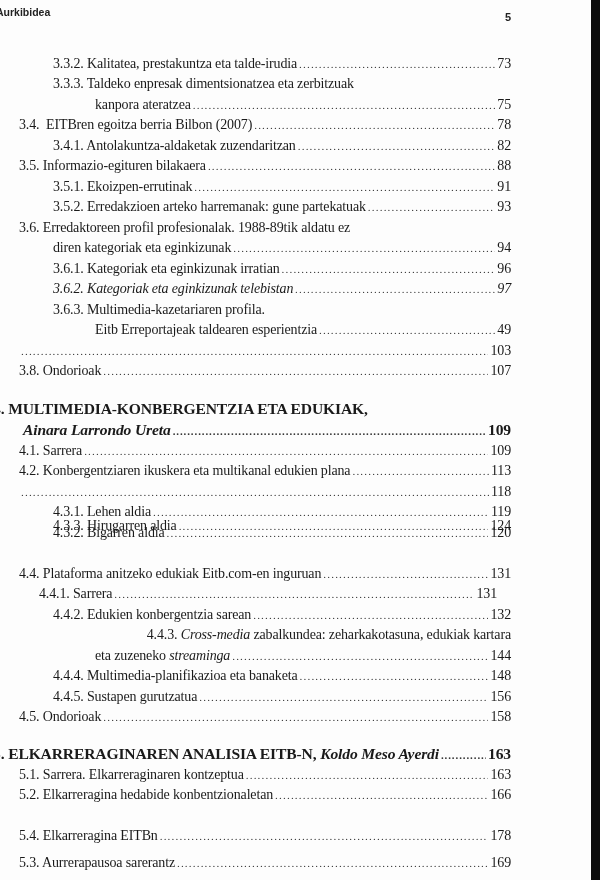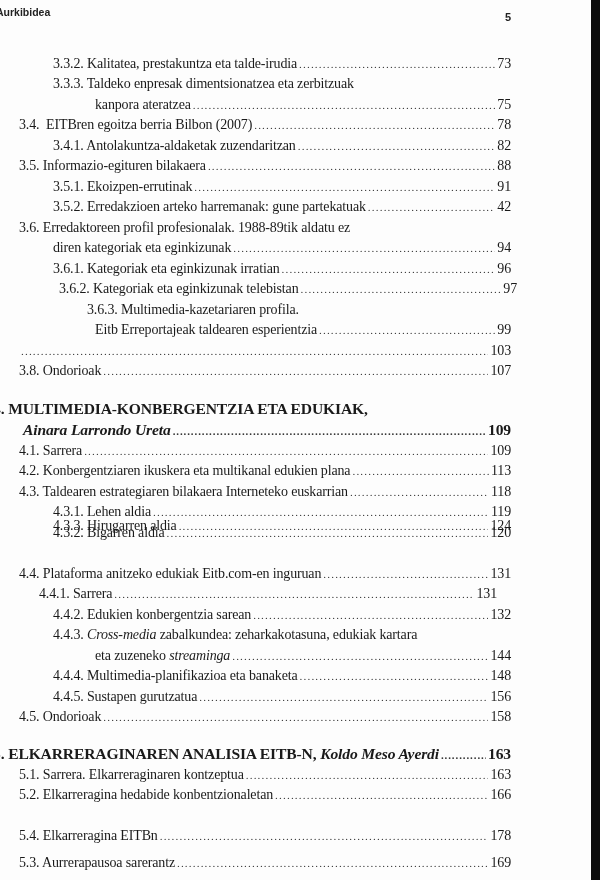--- a/index.html
+++ b/index.html
@@ -85,51 +85,51 @@
 
   <div class="row" style="top:177px;left:53px;width:458px;">
     <span class="label">3.5.1. Ekoizpen-errutinak</span>
     <span class="dots"></span>
     <span class="page">91</span>
   </div>
 
   <div class="row" style="top:197px;left:53px;width:458px;">
     <span class="label">3.5.2. Erredakzioen arteko harremanak: gune partekatuak</span>
     <span class="dots"></span>
-    <span class="page">42</span>
+    <span class="page">93</span>
   </div>
 
   <div class="row nodots" style="top:218px;left:19px;width:492px;">
     <span class="label">3.6. Erredaktoreen profil profesionalak. 1988-89tik aldatu ez</span>
   </div>
   <div class="row" style="top:238px;left:53px;width:458px;">
     <span class="label">diren kategoriak eta eginkizunak</span>
     <span class="dots"></span>
     <span class="page">94</span>
   </div>
 
   <div class="row" style="top:259px;left:53px;width:458px;">
     <span class="label">3.6.1. Kategoriak eta eginkizunak irratian</span>
     <span class="dots"></span>
     <span class="page">96</span>
   </div>
 
-  <div class="row" style="top:279px;left:59px;width:458px;">
+  <div class="row" style="top:279px;left:53px;width:458px;font-style:italic;">
     <span class="label">3.6.2. Kategoriak eta eginkizunak telebistan</span>
     <span class="dots"></span>
     <span class="page">97</span>
   </div>
 
-  <div class="row nodots" style="top:300px;left:53px;width:458px;margin-left:34px;">
+  <div class="row nodots" style="top:300px;left:53px;width:458px;">
     <span class="label">3.6.3. Multimedia-kazetariaren profila.</span>
   </div>
   <div class="row" style="top:320px;left:95px;width:416px;">
     <span class="label">Eitb Erreportajeak taldearen esperientzia</span>
     <span class="dots"></span>
-    <span class="page">99</span>
+    <span class="page">49</span>
   </div>
 
   <div class="row" style="top:341px;left:19px;width:492px;">
     <span class="dots"></span>
     <span class="page">103</span>
   </div>
 
   <div class="row" style="top:361px;left:19px;width:492px;">
     <span class="label">3.8. Ondorioak</span>
     <span class="dots"></span>
@@ -151,21 +151,20 @@
     <span class="page">109</span>
   </div>
 
   <div class="row" style="top:461px;left:19px;width:492px;">
     <span class="label">4.2. Konbergentziaren ikuskera eta multikanal edukien plana</span>
     <span class="dots"></span>
     <span class="page">113</span>
   </div>
 
   <div class="row" style="top:482px;left:19px;width:492px;">
-    <span class="label">4.3. Taldearen estrategiaren bilakaera Interneteko euskarrian</span>
     <span class="dots"></span>
     <span class="page">118</span>
   </div>
 
   <div class="row" style="top:502px;left:53px;width:458px;">
     <span class="label">4.3.1. Lehen aldia</span>
     <span class="dots"></span>
     <span class="page">119</span>
   </div>
 
@@ -192,21 +191,21 @@
     <span class="dots"></span>
     <span class="page">131</span>
   </div>
 
   <div class="row" style="top:605px;left:53px;width:458px;">
     <span class="label">4.4.2. Edukien konbergentzia sarean</span>
     <span class="dots"></span>
     <span class="page">132</span>
   </div>
 
-  <div class="row nodots" style="top:625px;left:53px;width:458px;">
+  <div class="row nodots" style="top:625px;left:53px;width:458px;justify-content:flex-end;">
     <span class="label"><span>4.4.3. </span><span class="em">Cross-media</span><span> zabalkundea: zeharkakotasuna, edukiak kartara</span></span>
   </div>
   <div class="row" style="top:646px;left:95px;width:416px;">
     <span class="label"><span style="white-space:pre">eta zuzeneko </span><span class="em">streaminga</span></span>
     <span class="dots"></span>
     <span class="page">144</span>
   </div>
 
   <div class="row" style="top:666px;left:53px;width:458px;">
     <span class="label">4.4.4. Multimedia-planifikazioa eta banaketa</span>

